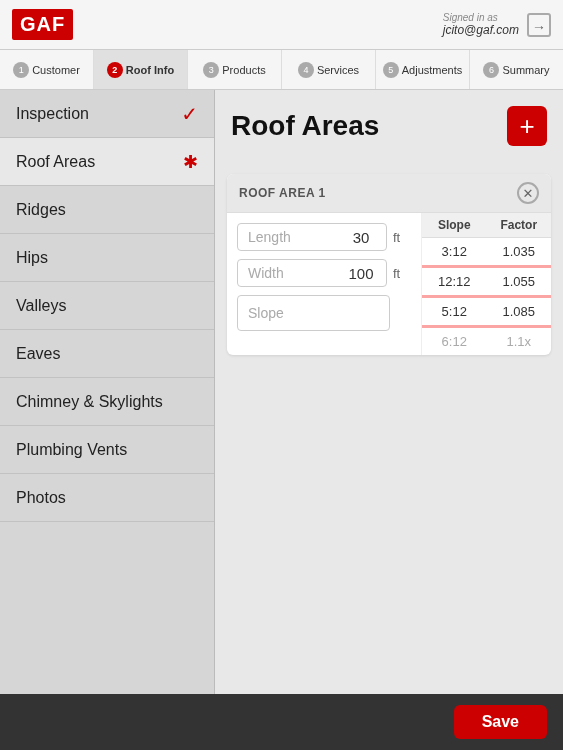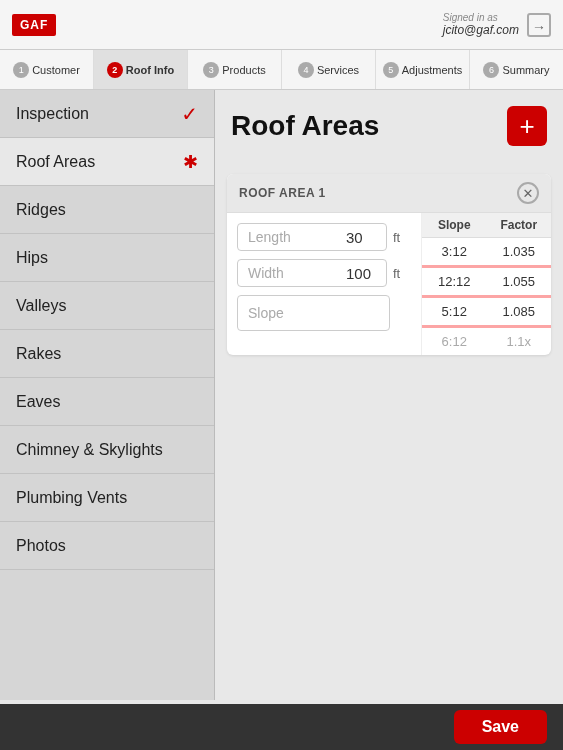--- a/index.html
+++ b/index.html
@@ -19,21 +19,21 @@
       display: flex;
       align-items: center;
       justify-content: space-between;
       padding: 0 12px;
       height: 50px;
     }
     .logo-box {
       background: #cc0000;
       color: white;
       font-weight: 900;
-      font-size: 12px;
+      font-size: 20px;
       padding: 4px 8px;
       border-radius: 2px;
       letter-spacing: 1px;
     }
     .signed-in {
       text-align: right;
       font-size: 11px;
       color: #555;
       display: flex;
       align-items: center;
@@ -233,21 +233,21 @@
       font-size: 14px;
       color: #333;
       background: white;
       display: flex;
       align-items: center;
     }
     .field-value {
       font-size: 15px;
       color: #333;
       min-width: 30px;
-      text-align: left;
+      text-align: center;
     }
     .field-unit {
       font-size: 13px;
       color: #666;
       width: 18px;
     }
     .slope-input {
       height: 36px;
       border: 1px solid #ccc;
       border-radius: 4px;
@@ -301,21 +301,21 @@
     .slope-table .data-row.partial .col {
       color: #aaa;
     }
 
     
     .bottom-bar {
       position: absolute;
       bottom: 0;
       left: 0;
       right: 0;
-      height: 46px;
+      height: 56px;
       background: #333;
       display: flex;
       align-items: center;
       justify-content: flex-end;
       padding: 0 16px;
     }
     .save-button {
       background: #cc0000;
       color: white;
       border: none;
@@ -381,23 +381,20 @@
     <div class="sidebar-item">
       <span>Ridges</span>
     </div>
     <div class="sidebar-item">
       <span>Hips</span>
     </div>
     <div class="sidebar-item">
       <span>Valleys</span>
     </div>
     <div class="sidebar-item">
-      <span>Rakes</span>
-    </div>
-    <div class="sidebar-item">
       <span>Eaves</span>
     </div>
     <div class="sidebar-item">
       <span>Chimney &amp; Skylights</span>
     </div>
     <div class="sidebar-item">
       <span>Plumbing Vents</span>
     </div>
     <div class="sidebar-item">
       <span>Photos</span>

